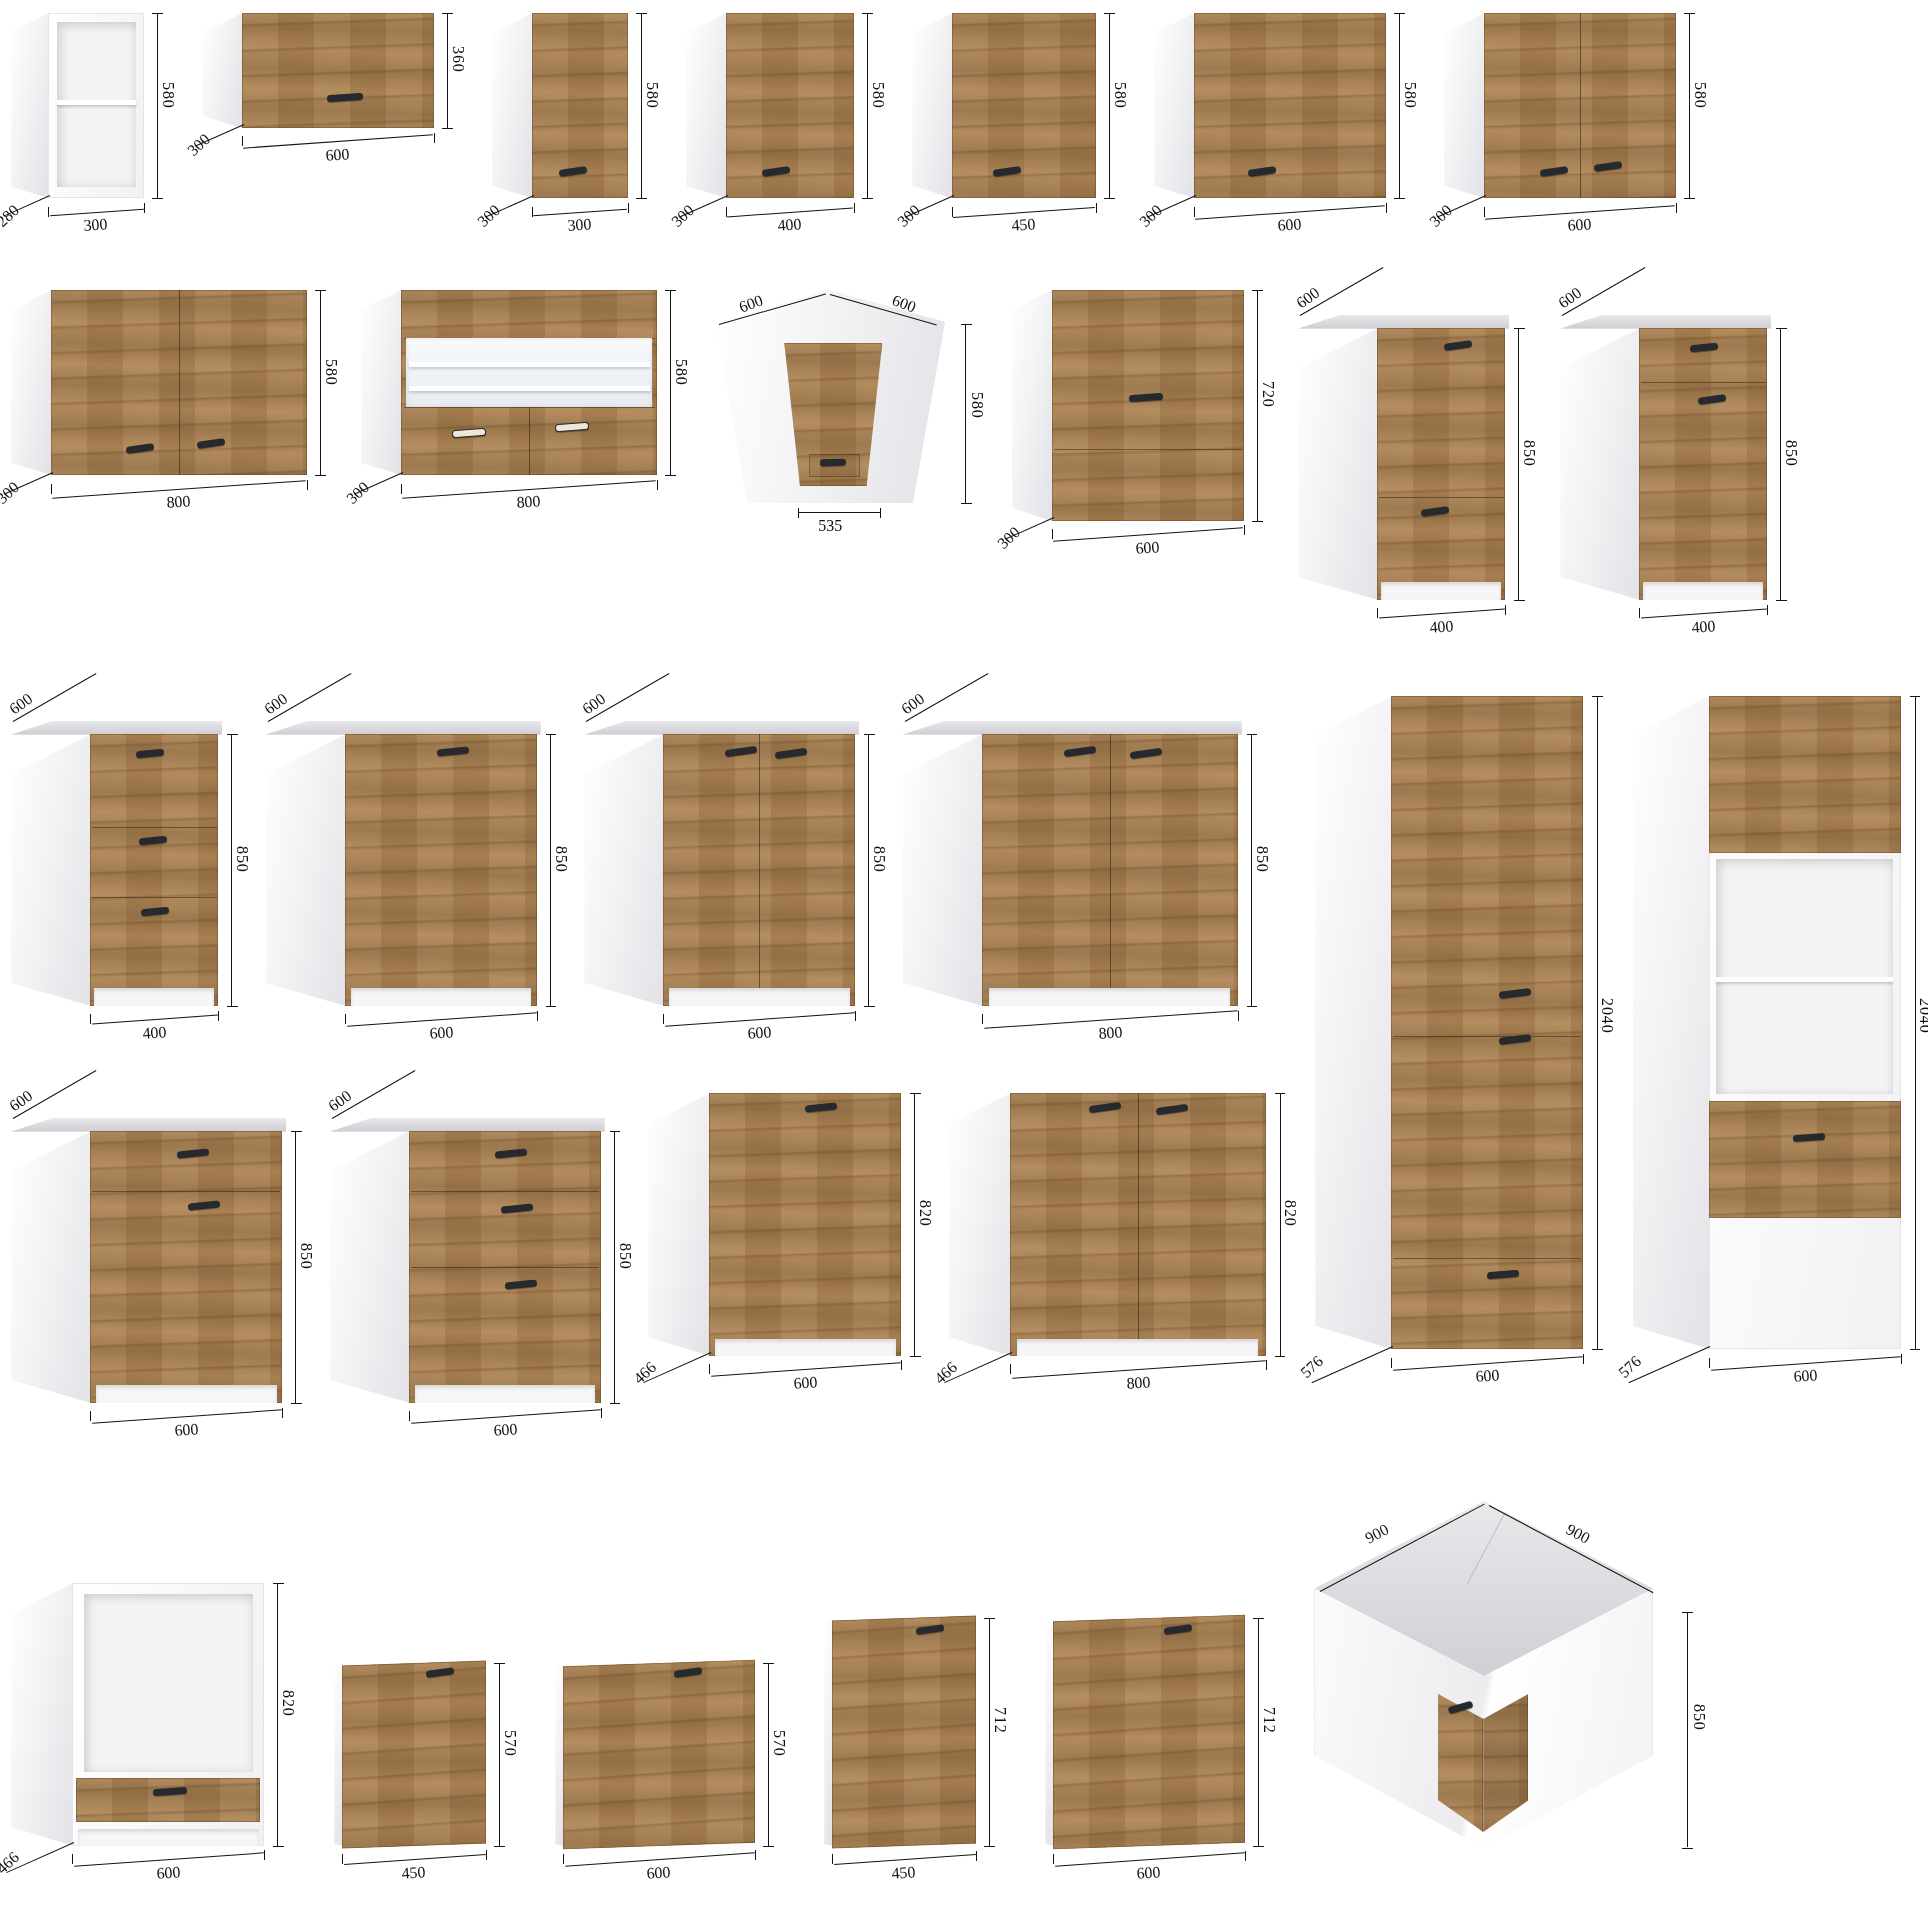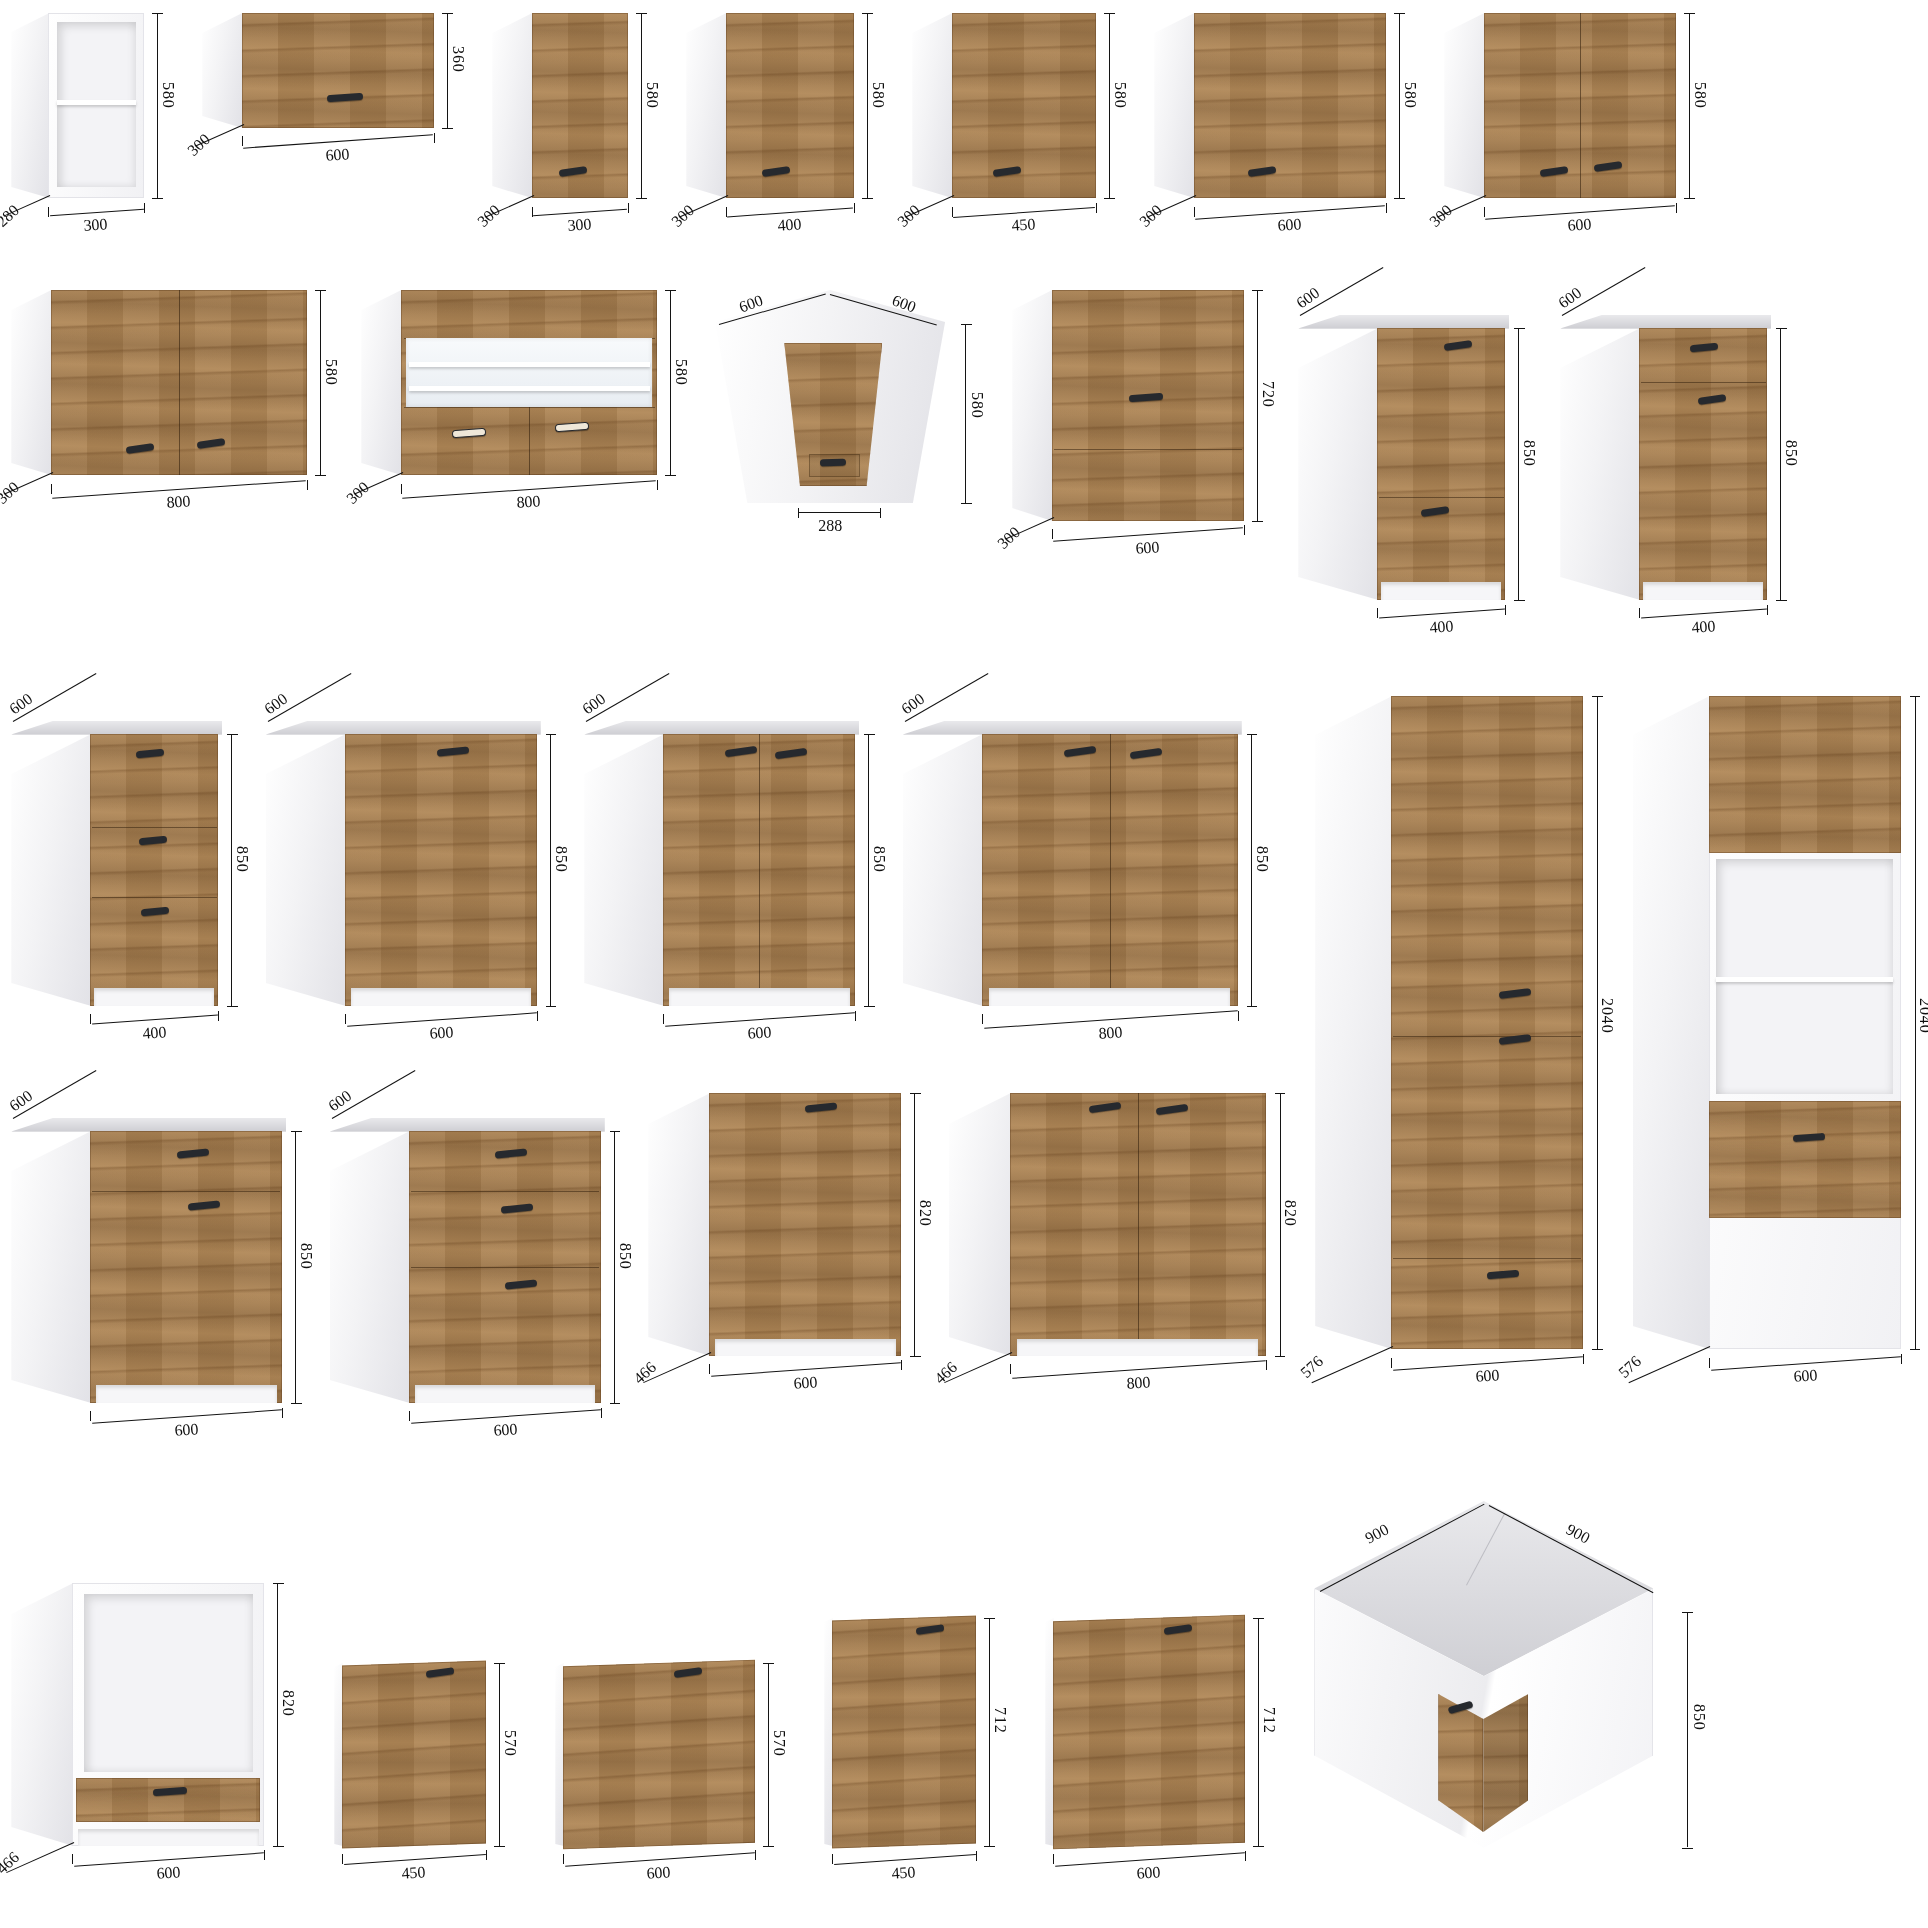--- a/index.html
+++ b/index.html
@@ -209,21 +209,21 @@
         <div class="dim-label" style="left:28px;top:5.6px;transform:rotate(-20deg)">600</div>
         <div class="dline" style="left:119px;top:3.8px;width:111px;height:0.9px;transform:rotate(16deg);transform-origin:left center"></div>
         <div class="dim-label" style="left:181px;top:5.6px;transform:rotate(20deg)">600</div>
         <div class="dline" style="left:254px;top:34px;width:0.9px;height:179px"></div>
         <div class="dline" style="left:250px;top:34px;width:10.4px;height:0.9px"></div>
         <div class="dline" style="left:250px;top:213px;width:10.4px;height:0.9px"></div>
         <div class="dim-label vtext" style="left:258px;top:102px">580</div>
         <div class="dline" style="left:87px;top:222px;width:83px;height:0.9px"></div>
         <div class="dline" style="left:87px;top:218px;width:0.9px;height:10.4px"></div>
         <div class="dline" style="left:169px;top:218px;width:0.9px;height:10.4px"></div>
-        <div class="dim-label" style="left:107px;top:228px">288</div>
+        <div class="dim-label" style="left:107px;top:228px">535</div>
       </div>
       <div class="cab" style="width: 271px; height: 280px;">
         <div class="side-face" style="left:0;top:0px;width:40px;height:231px;clip-path:polygon(0 20px,100% 0,100% 100%,0 218px)"></div>
         <div class="front wood" style="left:40px;top:0px;width:192px;height:231px;">
           <div class="hsplit" style="top:69%"></div>
           <div class="handle" style="left:40%;top:45%;width:34px;transform:rotate(-4deg)"></div>
         </div>
         <div class="dline" style="left:245px;top:0px;width:0.9px;height:231px"></div>
         <div class="dline" style="left:240px;top:0px;width:10.4px;height:0.9px"></div>
         <div class="dline" style="left:240px;top:231px;width:10.4px;height:0.9px"></div>

